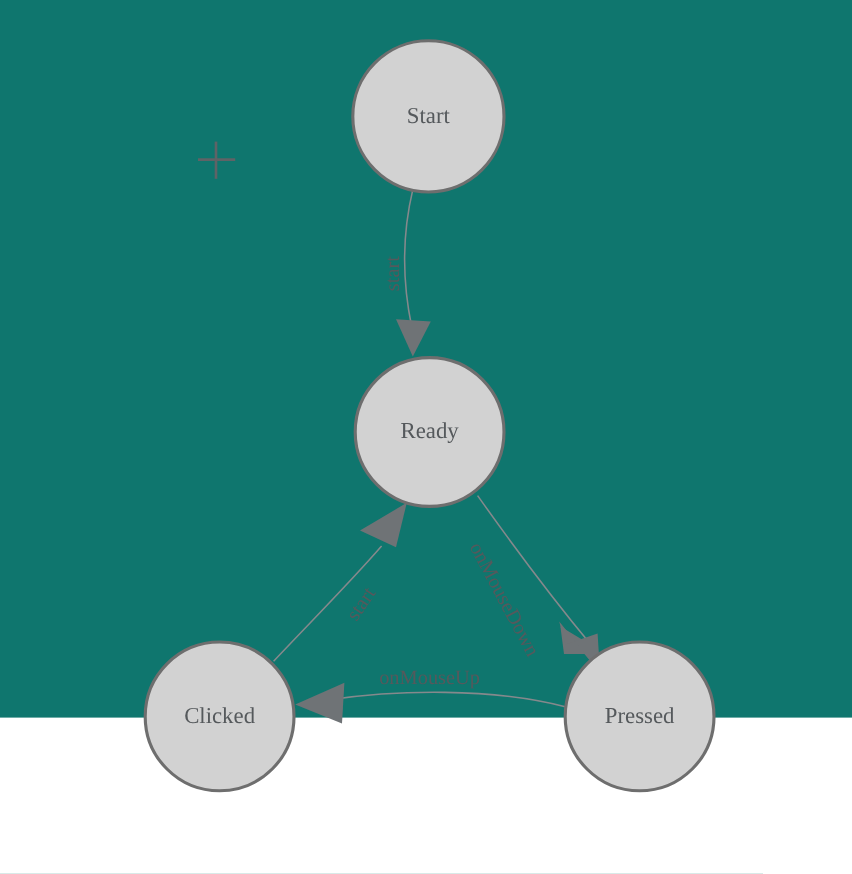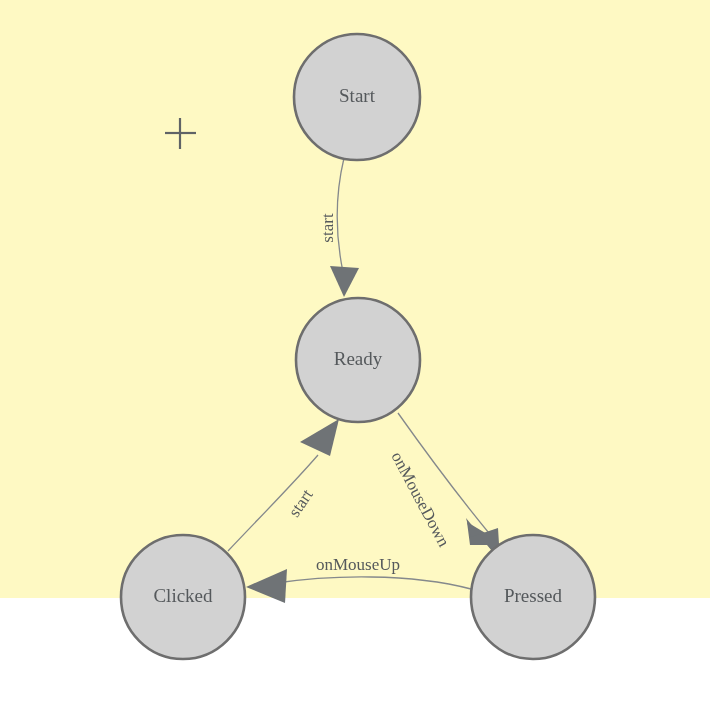--- a/index.html
+++ b/index.html
@@ -11,21 +11,21 @@
   body {
     width: 710px;
     height: 728px;
     overflow: hidden;
     font-family: "Liberation Serif", "DejaVu Serif", serif;
   }
   #canvas-root {
     position: relative;
     width: 710px;
     height: 598px;
-    background: #fef9c3;
+    background: #0f766e;
   }
   svg#diagram {
     display: block;
     width: 710px;
     height: 728px;
   }
   .node-circle {
     fill: #d2d2d2;
     stroke: #6e6e6e;
     stroke-width: 2.6;

